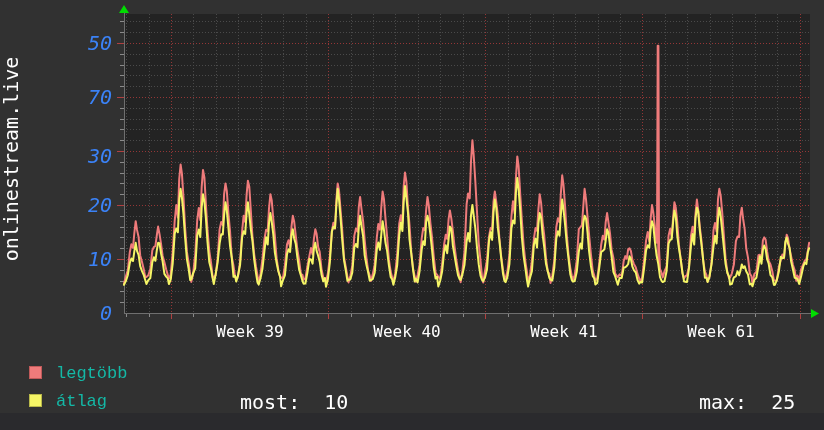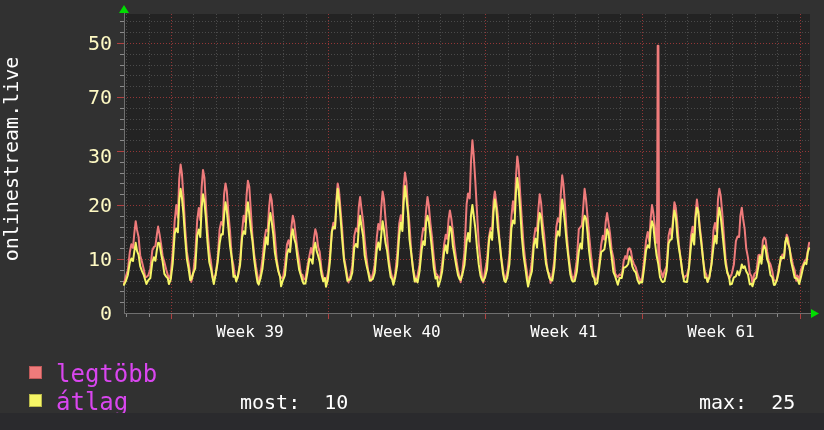--- a/index.html
+++ b/index.html
@@ -10,34 +10,34 @@
     color:#ffffff;
   }
   #chart-svg{position:absolute;left:0;top:0;}
   .vtitle{
     position:absolute;left:-99px;top:148px;width:220px;height:22px;
     transform:rotate(-90deg);text-align:center;
     font-size:20px;line-height:22px;color:#ffffff;white-space:nowrap;
   }
   .ylab{
     position:absolute;left:50px;width:62px;height:24px;
-    text-align:right;font-size:20px;line-height:24px;color:#fef9c3;
+    text-align:right;font-size:20px;line-height:24px;color:#3b82f6;font-style:italic;
   }
   .wklab{
     position:absolute;top:320px;width:140px;height:24px;
     text-align:center;font-size:16px;line-height:24px;color:#ffffff;
   }
   .sw{
     position:absolute;left:29px;width:13px;height:13px;box-sizing:border-box;
   }
   .sw1{top:366px;background:#ef7b7b;border:1px solid #c05a5a;}
   .sw2{top:394px;background:#f5f566;border:1px solid #b9b94a;}
   .lglab{
-    position:absolute;left:56px;height:24px;font-size:24px;line-height:24px;
-    color:#d946ef;white-space:nowrap;
+    position:absolute;left:56px;height:24px;font-size:17px;line-height:24px;
+    color:#14b8a6;white-space:nowrap;font-family:Liberation Mono, monospace;
   }
   .r1{top:362px;}
   .r2{top:390px;}
   .stat{
     position:absolute;top:390px;height:24px;font-size:20px;line-height:24px;
     color:#ffffff;white-space:nowrap;
   }
   .stat .val{margin-left:24px;}
   #stat-most{left:240px;}
   #stat-atlag{left:462px;}

